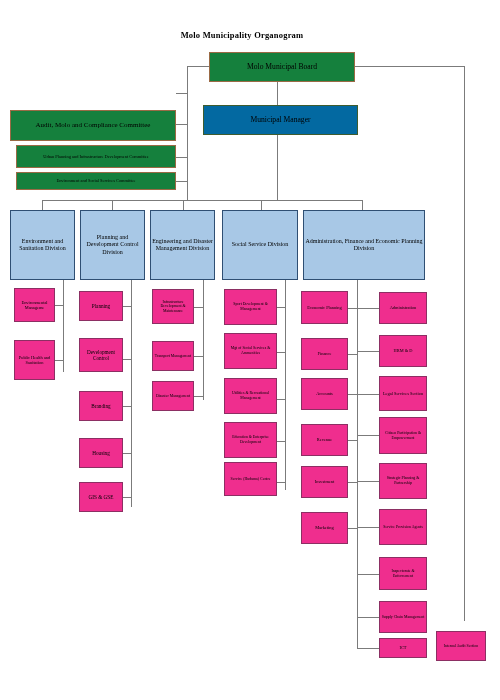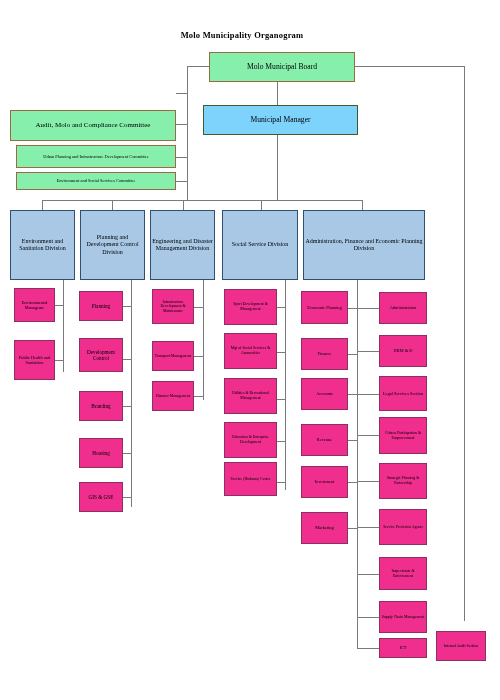--- a/index.html
+++ b/index.html
@@ -26,22 +26,22 @@
     box-sizing:border-box;
     display:flex;
     align-items:center;
     justify-content:center;
     text-align:center;
     line-height:1.18;
     border:1px solid #4a4a4a;
     overflow:hidden;
     padding:1px;
   }
-  .peach{background:#86efac;border-color:#9a6a45;}
-  .green{background:#7dd3fc;border-color:#3f5c2e;}
+  .peach{background:#15803d;border-color:#9a6a45;}
+  .green{background:#0369a1;border-color:#3f5c2e;}
   .blue{background:#a8c8e6;border-color:#2f4f73;}
   .pink{background:#ef2e8e;border-color:#8c2f63;}
 
   .f11{font-size:7.6px;}
   .f10{font-size:7.0px;}
   .f9 {font-size:6.0px;}
   .f8 {font-size:5.2px;}
   .f7 {font-size:4.4px;}
   .f6 {font-size:3.9px;}
 

